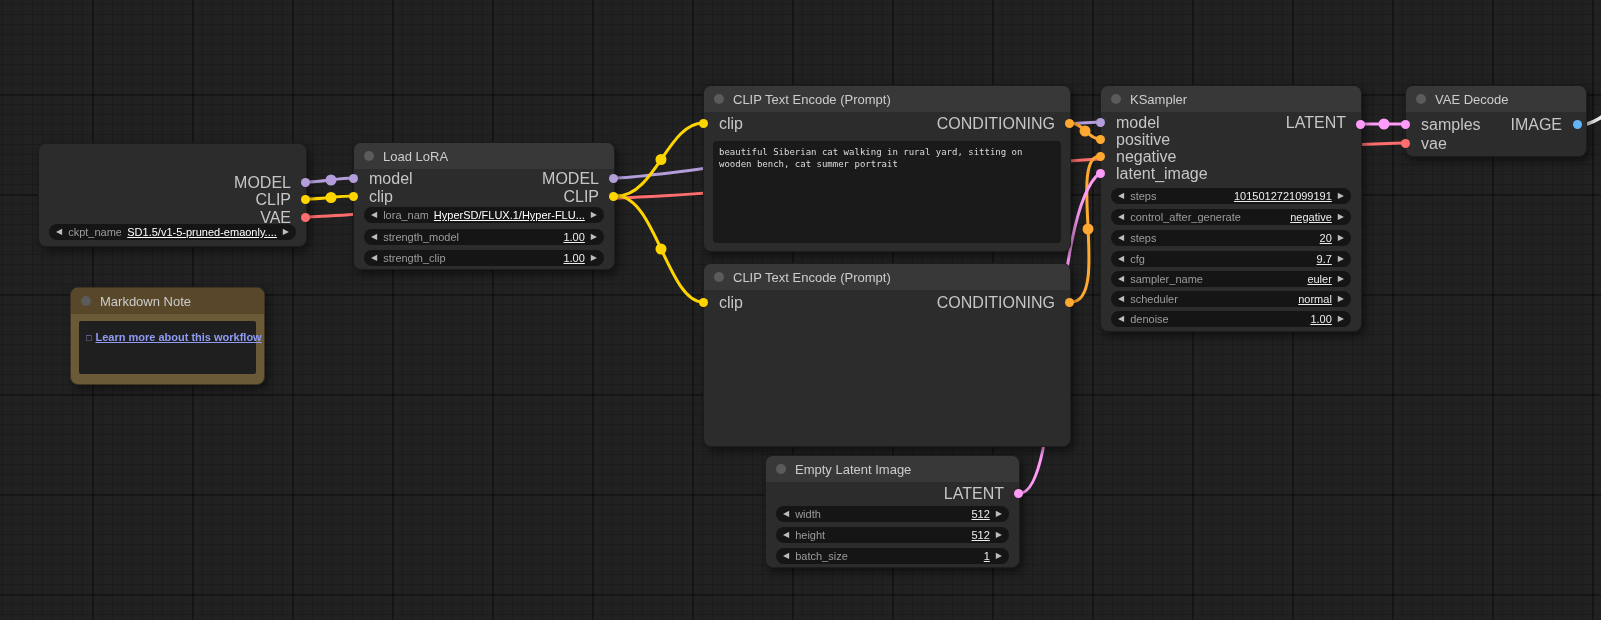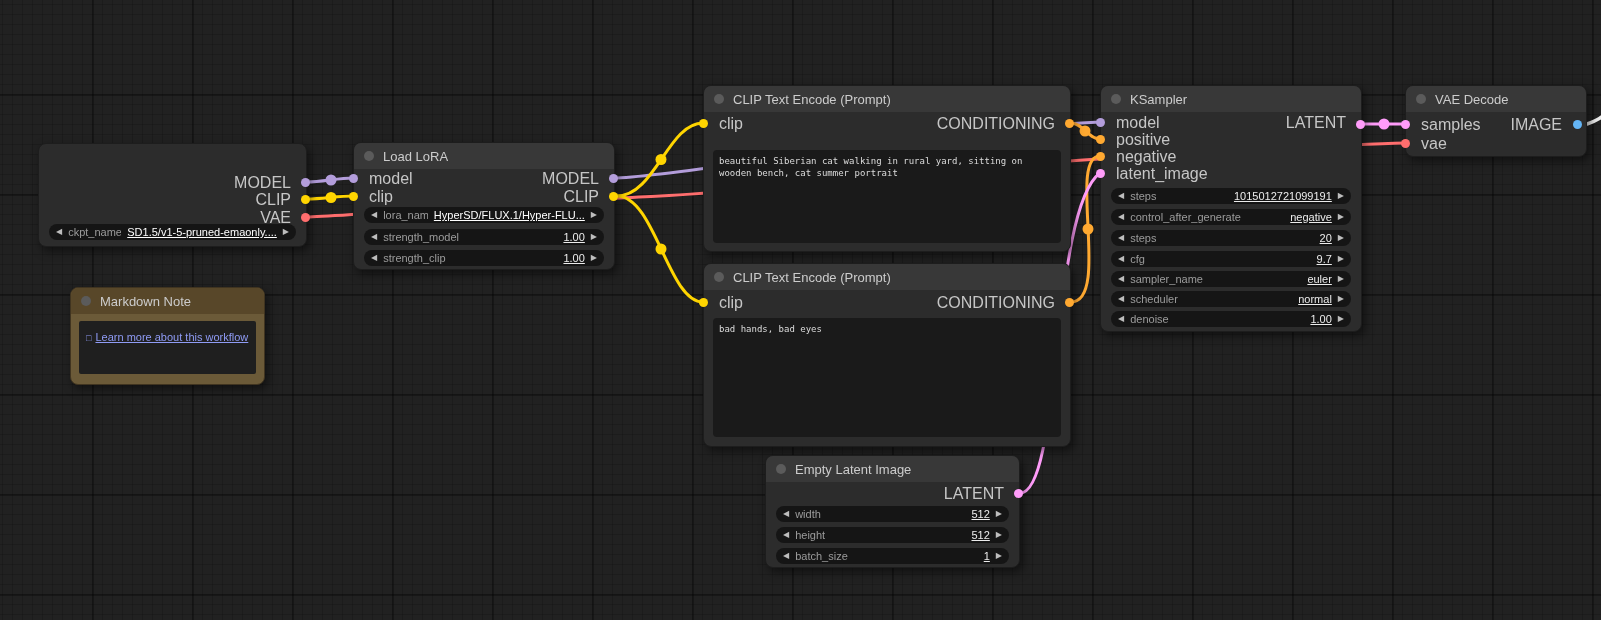--- a/index.html
+++ b/index.html
@@ -131,46 +131,45 @@
       <span class="warrow">▶</span>
     </div>
   </div>
 
   <div class="node note" style="left:70px;top:287px;width:195px;height:98px">
     <div class="ntitle">
       <span class="tdot" style="background-color: rgb(91, 91, 91);"></span>
       <span class="tlabel">Markdown Note</span>
     </div>
     <div class="note-body">
-      <a class="note-link" style="color: rgb(143, 155, 245);"><span class="boxglyph" style="color: rgb(143, 155, 245);">□</span><span style="color: rgb(143, 155, 245);">Learn more about this workflow</span></a>
+      <a class="note-link" style="color: rgb(143, 155, 245); font-weight: bold;"><span class="boxglyph" style="color: rgb(143, 155, 245);">□</span><span style="color: rgb(143, 155, 245);">Learn more about this workflow</span></a>
     </div>
   </div>
 
   <div class="node" style="left:703px;top:85px;width:368px;height:167px">
     <div class="ntitle">
       <span class="tdot" style="background-color: rgb(91, 91, 91);"></span>
       <span class="tlabel">CLIP Text Encode (Prompt)</span>
     </div>
     <span class="slot-label in-label" style="top:30px">clip</span>
     <span class="slot-label out-label" style="top:30px">CONDITIONING</span>
     <span class="port in" style="top: 33px; background-color: rgb(255, 213, 0);"></span>
     <span class="port out" style="top: 33px; background-color: rgb(255, 169, 49);"></span>
-    <div class="promptbox" style="top:64px;bottom:8px">beautiful Siberian cat walking in rural yard, sitting on wooden bench, cat summer portrait</div>
+    <div class="promptbox" style="top:55px;bottom:8px">beautiful Siberian cat walking in rural yard, sitting on wooden bench, cat summer portrait</div>
   </div>
 
   <div class="node" style="left:703px;top:263px;width:368px;height:184px">
     <div class="ntitle">
       <span class="tdot" style="background-color: rgb(91, 91, 91);"></span>
       <span class="tlabel">CLIP Text Encode (Prompt)</span>
     </div>
     <span class="slot-label in-label" style="top:31px">clip</span>
     <span class="slot-label out-label" style="top:31px">CONDITIONING</span>
     <span class="port in" style="top: 34px; background-color: rgb(255, 213, 0);"></span>
     <span class="port out" style="top: 34px; background-color: rgb(255, 169, 49);"></span>
-    <div class="promptbox" style="top:54px;bottom:9px">bad hands, bad eyes</div>
   </div>
 
   <div class="node" style="left:765px;top:455px;width:255px;height:113px">
     <div class="ntitle">
       <span class="tdot" style="background-color: rgb(91, 91, 91);"></span>
       <span class="tlabel">Empty Latent Image</span>
     </div>
     <span class="slot-label out-label" style="top:30px">LATENT</span>
     <span class="port out" style="top: 33px; background-color: rgb(255, 156, 249);"></span>
     <div class="widget" style="top:50px">

